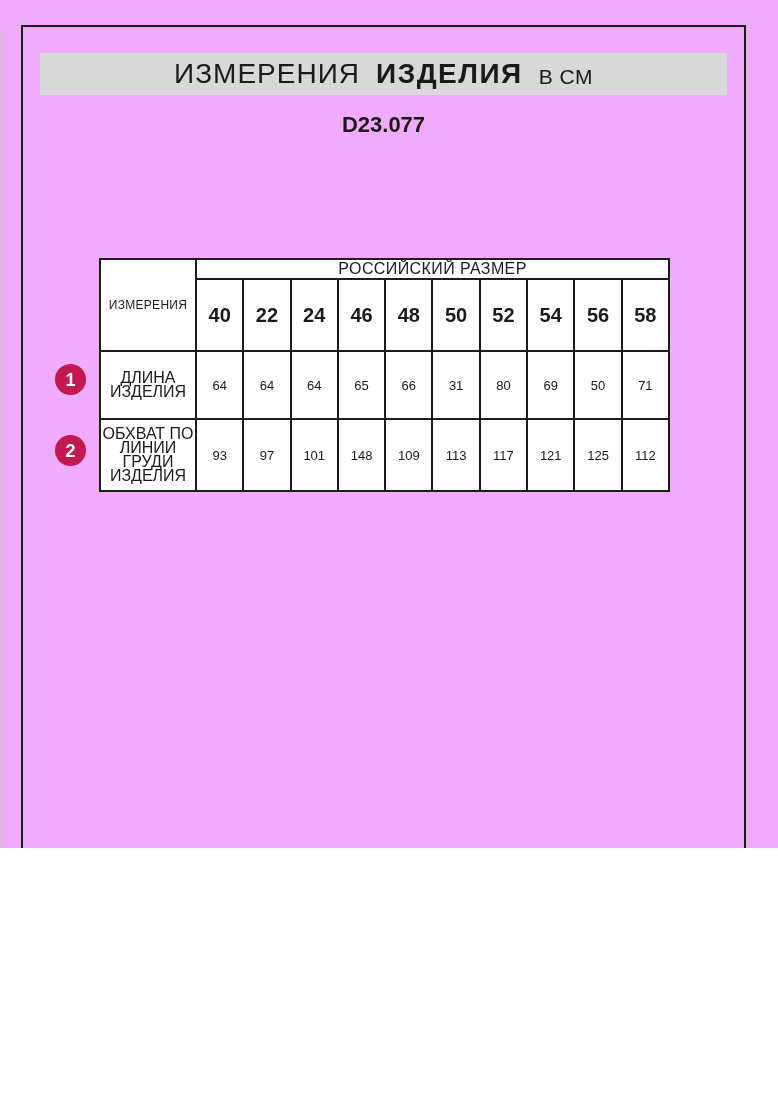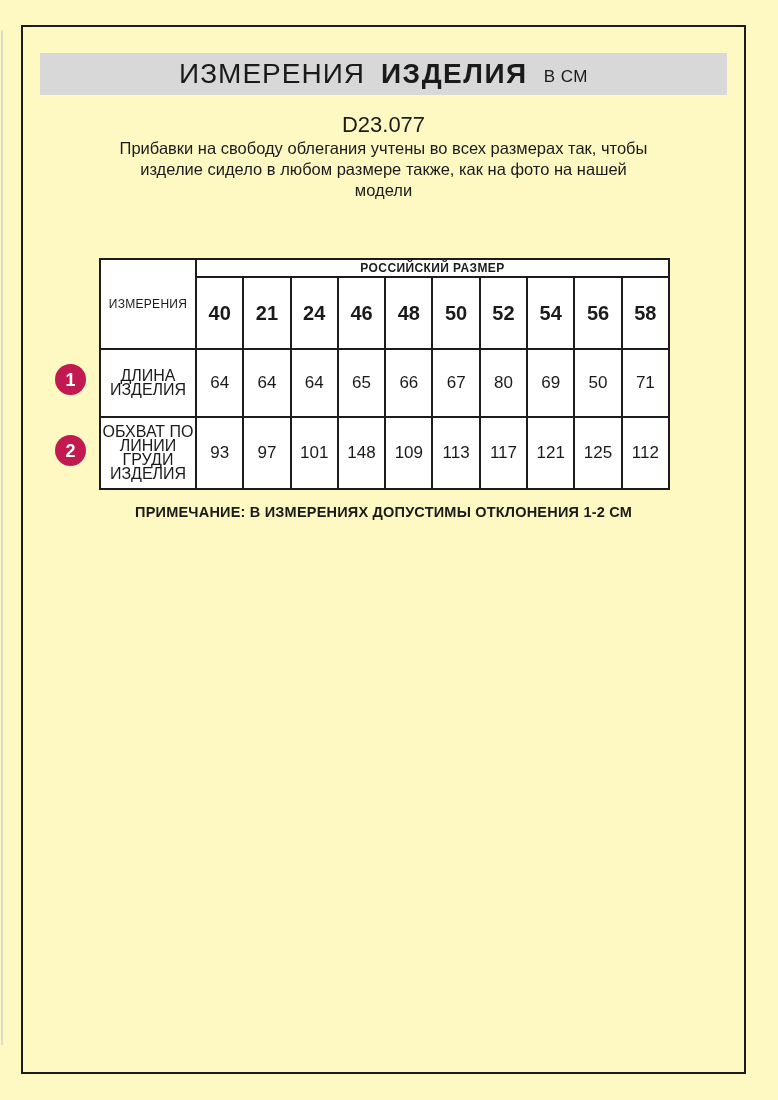--- a/index.html
+++ b/index.html
@@ -5,22 +5,22 @@
   html, body {
     margin: 0;
     padding: 0;
     background: #ffffff;
     font-family: "Liberation Sans", "DejaVu Sans", sans-serif;
     color: #1a1a1a;
   }
   .page {
     position: relative;
     width: 778px;
-    height: 1100px;
-    background: #fef9c3;
+    height: 848px;
+    background: #f0abfc;
     overflow: hidden;
   }
   .scan-edge {
     position: absolute;
     left: 1px;
     top: 30px;
     width: 2px;
     height: 1015px;
     background: #c9c9c9;
     opacity: .6;
@@ -52,35 +52,35 @@
     align-self: center;
   }
   .banner .w2 {
     font-size: 28px;
     font-weight: 700;
     letter-spacing: 1.5px;
     margin-left: 16px;
     align-self: center;
   }
   .banner .unit {
-    font-size: 17px;
+    font-size: 21px;
     font-weight: 400;
     letter-spacing: 0.5px;
     margin-left: 16px;
     align-self: center;
     padding-top: 6px;
   }
   .product-code {
     position: absolute;
     left: 0;
     top: 85px;
     width: 100%;
     text-align: center;
     font-size: 22px;
-    font-weight: 400;
+    font-weight: 700;
   }
   .description {
     position: absolute;
     left: 40px;
     top: 111px;
     width: 641px;
     text-align: center;
     font-size: 16.5px;
     line-height: 21px;
     white-space: pre-line;
@@ -105,37 +105,37 @@
   tr.group-row { height: 18px; }
   tr.sizes-row { height: 72px; padding-left: 20px; }
   tr.data-row-1 { height: 68px; }
   tr.data-row-2 { height: 72px; border-radius: 25px; }
   .corner-header {
     font-size: 12px;
     font-weight: 400;
     letter-spacing: 0.3px;
   }
   .group-header {
-    font-size: 12px;
-    font-weight: 700;
+    font-size: 16px;
+    font-weight: 400;
     letter-spacing: 0.4px;
     margin-top: 24px;
   }
   .size-head {
     font-size: 20px;
     font-weight: 700;
   }
   .row-label {
     font-size: 16px;
     font-weight: 400;
     white-space: pre-line;
     line-height: 14px;
   }
   .value-cell {
-    font-size: 17px;
+    font-size: 13px;
     font-weight: 400;
   }
   .marker {
     position: absolute;
     width: 31px;
     height: 31px;
     border-radius: 50%;
     background: var(--marker_circle, #c11950);
     color: #ffffff;
     font-size: 18px;
@@ -167,23 +167,20 @@
   <div class="frame">
 
     <div class="banner">
       <span class="w1">ИЗМЕРЕНИЯ</span>
       <span class="w2">ИЗДЕЛИЯ</span>
       <span class="unit">В СМ</span>
     </div>
 
     <div class="product-code">D23.077</div>
 
-    <div class="description">Прибавки на свободу облегания учтены во всех размерах так, чтобы
-изделие сидело в любом размере также, как на фото на нашей
-модели</div>
 
     <div class="size-table-wrap">
       <table class="size-table">
         <colgroup>
           <col style="width:96px">
           <col style="width:47.3px">
             <col style="width:47.3px">
             <col style="width:47.3px">
             <col style="width:47.3px">
             <col style="width:47.3px">
@@ -193,39 +190,39 @@
             <col style="width:47.3px">
             <col style="width:47.3px">
         </colgroup>
         <tbody>
           <tr class="group-row">
             <td class="corner-header" rowspan="2">ИЗМЕРЕНИЯ</td>
             <td class="group-header" colspan="10">РОССИЙСКИЙ РАЗМЕР</td>
           </tr>
           <tr class="sizes-row">
             <td class="size-head">40</td>
-            <td class="size-head">21</td>
+            <td class="size-head">22</td>
             <td class="size-head">24</td>
             <td class="size-head">46</td>
             <td class="size-head">48</td>
             <td class="size-head">50</td>
             <td class="size-head">52</td>
             <td class="size-head">54</td>
             <td class="size-head">56</td>
             <td class="size-head">58</td>
           </tr>
           <tr class="data-row-1">
             <td class="row-label">ДЛИНА
 ИЗДЕЛИЯ</td>
             <td class="value-cell">64</td>
             <td class="value-cell">64</td>
             <td class="value-cell">64</td>
             <td class="value-cell">65</td>
             <td class="value-cell">66</td>
-            <td class="value-cell">67</td>
+            <td class="value-cell">31</td>
             <td class="value-cell">80</td>
             <td class="value-cell">69</td>
             <td class="value-cell">50</td>
             <td class="value-cell">71</td>
           </tr>
           <tr class="data-row-2">
             <td class="row-label">ОБХВАТ ПО
 ЛИНИИ
 ГРУДИ
 ИЗДЕЛИЯ</td>
@@ -240,16 +237,15 @@
             <td class="value-cell">125</td>
             <td class="value-cell">112</td>
           </tr>
         </tbody>
       </table>
     </div>
 
     <div class="marker marker-1">1</div>
     <div class="marker marker-2">2</div>
 
-    <div class="note">ПРИМЕЧАНИЕ: В ИЗМЕРЕНИЯХ ДОПУСТИМЫ ОТКЛОНЕНИЯ 1-2 СМ</div>
 
   </div>
 </div>
 
 </body></html>

